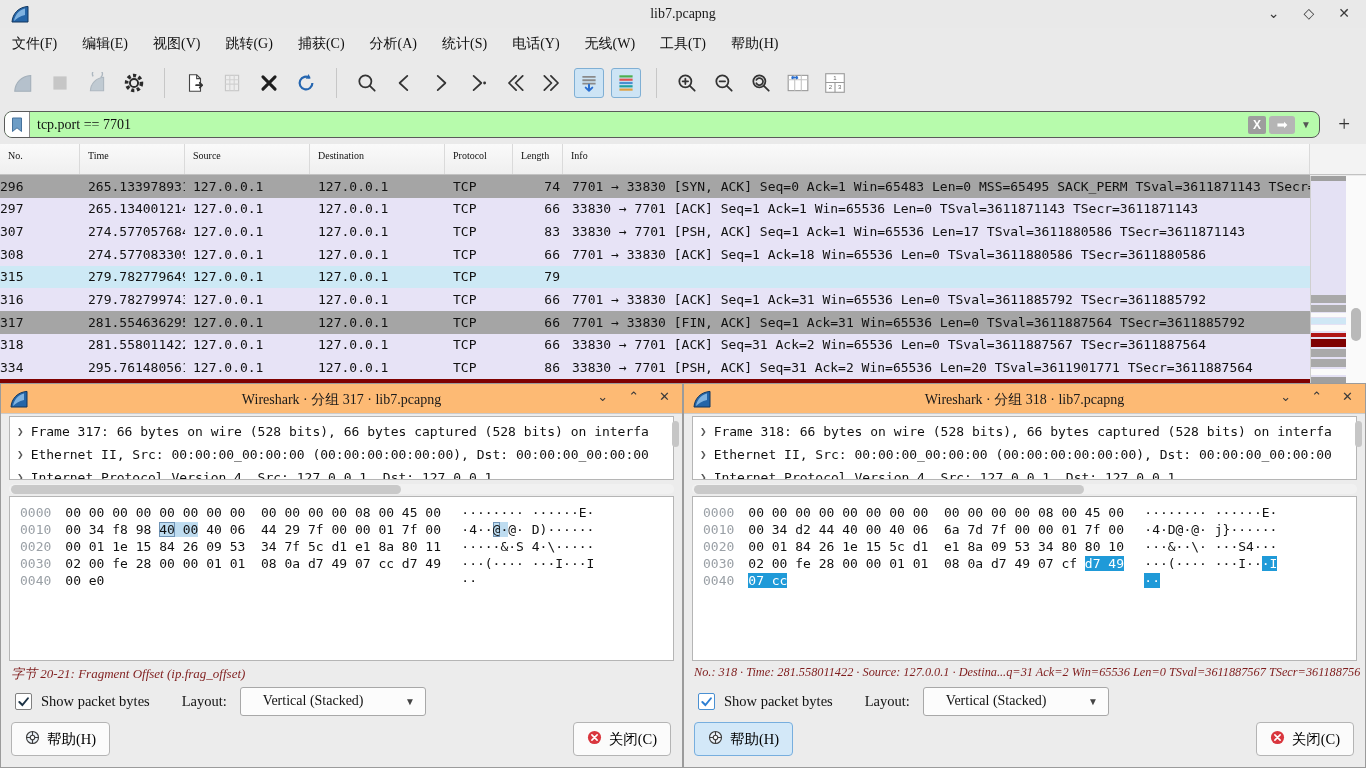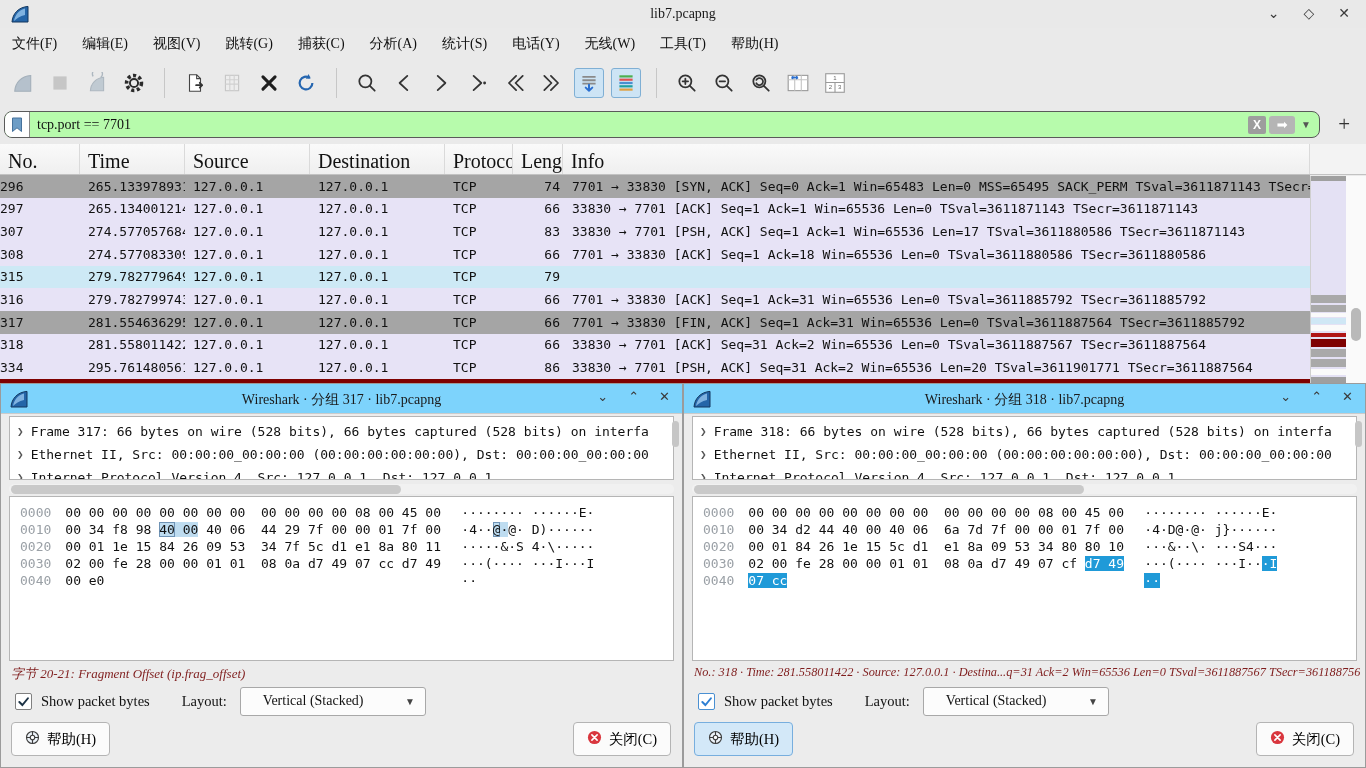--- a/index.html
+++ b/index.html
@@ -38,21 +38,21 @@
   .filter-clear{width:18px;height:18px;background:#9d9d9d;border-radius:2px;color:#fff;display:flex;
                 align-items:center;justify-content:center;font:bold 12px "Liberation Sans",sans-serif;margin-right:3px;flex:none}
   .filter-apply{width:26px;height:18px;background:#b5b5b5;border-radius:3px;color:#fff;display:flex;
                 align-items:center;justify-content:center;font-size:13px;flex:none}
   .filter-caret{color:#555;font-size:10px;margin:0 8px 0 6px;flex:none}
   .filter-add{position:absolute;right:16px;top:6px;font-size:21px;color:#333;line-height:24px}
 
   
   .plist-header{position:absolute;top:144px;left:0;width:1310px;height:31px;display:grid;
                 grid-template-columns:80px 105px 125px 135px 68px 50px auto;
-                background:linear-gradient(#fafafa,#efefef);border-bottom:1px solid #c2c2c2;font-size:20px}
+                background:linear-gradient(#fafafa,#efefef);border-bottom:1px solid #c2c2c2;font-size:10px}
   .ph-cell{padding:6px 0 0 8px;border-right:1px solid #dadada;white-space:nowrap;overflow:hidden}
   .plist-header-fill{position:absolute;top:144px;left:1310px;right:0;height:31px;
                      background:#f3f3f3;border-bottom:1px solid #c2c2c2}
   .plist-rows{position:absolute;top:175px;left:0;width:1310px;height:204px;background:#fff;
               font-family:"DejaVu Sans Mono",monospace;font-size:13px}
   .prow{display:grid;grid-template-columns:80px 105px 125px 135px 68px 50px auto;height:22.67px;
         align-items:center;white-space:nowrap;overflow:hidden}
   .prow.lavender{background:#e7e3f6}
   .prow.blue{background:#cde9f5}
   .prow.gray{background:#a5a5a5}
@@ -64,21 +64,21 @@
   .partial-row{position:absolute;top:379px;left:0;width:1310px;height:4px;background:#7e0101}
 
   .minimap{position:absolute;left:1310px;top:176px;width:36px;height:207px;background:#e4e1f4;
            border-left:1px solid #cfcfcf}
   .mm-stripe{position:absolute;left:0;right:0}
   .vscroll{position:absolute;left:1346px;top:176px;width:20px;height:207px;background:#fafafa}
   .vthumb{position:absolute;left:5px;top:132px;width:10px;height:33px;background:#b9b9b9;border-radius:5px}
 
   
   .dialog{position:absolute;top:383px;width:683px;height:385px;background:#ececec;border:1px solid #9b9b9b}
-  .dlg-tb{position:absolute;top:0;left:0;right:0;height:30px;background:#7dd3fc;border-bottom:1px solid #cbcbcb}
+  .dlg-tb{position:absolute;top:0;left:0;right:0;height:30px;background:#fdba74;border-bottom:1px solid #cbcbcb}
   .dlg-logo{position:absolute;left:8px;top:5px;width:20px;height:20px}
   .dlg-title{position:absolute;left:0;right:0;top:7px;text-align:center;font-size:14px;color:#1a1a1a}
   .dlg-ctrls{position:absolute;right:12px;top:5px;display:flex;gap:20px;color:#3a3a3a;font-size:13px}
   .dlg-tree{position:absolute;left:8px;right:8px;top:32px;height:64px;background:#fff;
             border:1px solid #b5b5b5;overflow:hidden;font:13px "DejaVu Sans Mono",monospace;padding-top:3px}
   .tree-row{height:23px;display:flex;align-items:center;padding-left:7px;white-space:nowrap;overflow:hidden}
   .tree-arrow{color:#555;font-size:11px;margin-right:7px;flex:none}
   .tree-vthumb{position:absolute;right:3px;top:4px;width:7px;height:26px;background:#c6c6c6;border-radius:3.5px}
   .dlg-hscroll{position:absolute;left:8px;right:8px;top:100px;height:10px;background:#f1f1f1;border-radius:5px}
   .hthumb{position:absolute;left:2px;top:0.5px;width:390px;height:9px;background:#c9c9c9;border-radius:4.5px}

